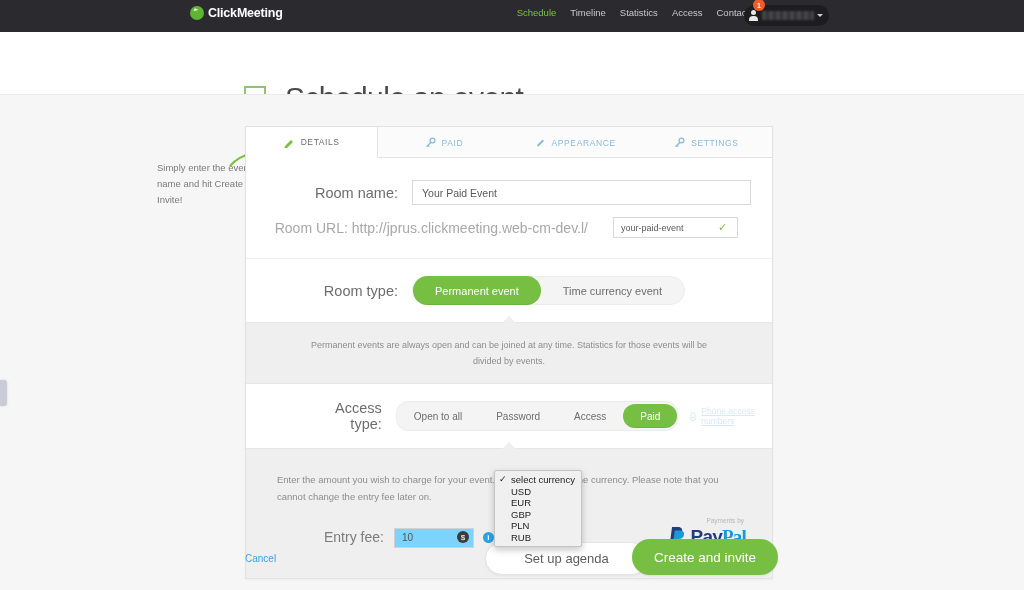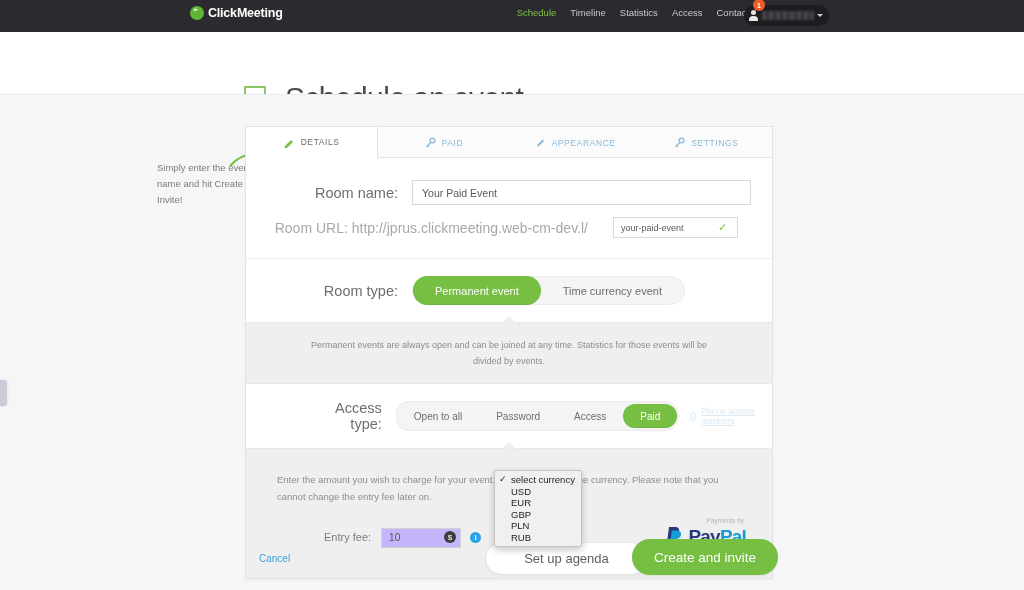--- a/index.html
+++ b/index.html
@@ -250,25 +250,25 @@
     border-right: 7px solid transparent;
     border-bottom: 7px solid #efefef;
   }
   .fee-desc {
     font-size: 9.5px; color: #8d8d8d; line-height: 17px;
     padding: 0 34px 0 31px;
   }
   .fee-line {
     display: flex; align-items: center; margin-top: 22px; padding-left: 78px;
   }
-  .fee-label { font-size: 11px; color: #7c7c7c; margin-right: 10px; }
+  .fee-label { font-size: 14px; color: #7c7c7c; margin-right: 10px; }
   .fee-input-wrap { position: relative; }
   .input-fee {
     width: 80px; height: 20px; border: 1px solid #d2d2d2;
-    background: #c4b5fd; font-size: 10px; color: #555;
+    background: #7dd3fc; font-size: 10px; color: #555;
     padding: 0 22px 0 7px; outline: none;
     font-family: "Liberation Sans", sans-serif;
   }
   .fee-coin {
     position: absolute; right: 5px; top: 4px;
     width: 12px; height: 12px; border-radius: 50%;
     background: #3c3c3c; color: #fff; font-size: 8px;
     display: flex; align-items: center; justify-content: center;
   }
   .info-dot {
@@ -278,21 +278,21 @@
     margin-left: 9px; font-weight: bold;
   }
   .paypal {
     position: absolute; right: 26px; bottom: 28px;
     text-align: right;
   }
   .paypal-top { font-size: 6.5px; color: #b6b6b6; margin-bottom: 1px; margin-right: 2px; }
   .paypal-row { display: flex; align-items: center; gap: 4px; }
   .paypal-word { font-size: 19px; font-weight: bold; letter-spacing: -0.8px; }
   .pp-dark { color: #253b80; }
-  .pp-light { color: #179bd7; }
+  .pp-light { color: #179bd7; font-family: Liberation Serif, serif; }
 
   
   .dropdown {
     position: absolute; left: 494px; top: 470px;
     width: 88px; background: #f0f0f0;
     border: 1px solid #c4c4c4; border-radius: 2px;
     box-shadow: 0 3px 7px rgba(0,0,0,.22);
     padding: 3px 0; z-index: 40;
   }
   .dd-item {
@@ -305,21 +305,21 @@
     font-size: 9px; color: #1c1c1c;
   }
 
   
   .actions {
     position: absolute; left: 245px; top: 553px; width: 540px;
     display: flex; align-items: center;
   }
   .btn-cancel {
     font-size: 10px; color: #3fa0dd; text-decoration: none;
-    margin-left: 14px;
+    margin-left: 0;
   }
   .btn-agenda {
     position: absolute; left: 240px; top: -11px;
     background: #fff; border: 1px solid #e4e4e4;
     border-radius: 19px; height: 33px; width: 163px;
     display: flex; align-items: center; justify-content: center;
     font-size: 13px; color: #5d5d5d; cursor: pointer;
     box-shadow: 0 1px 2px rgba(0,0,0,.05);
   }
   .btn-create {

